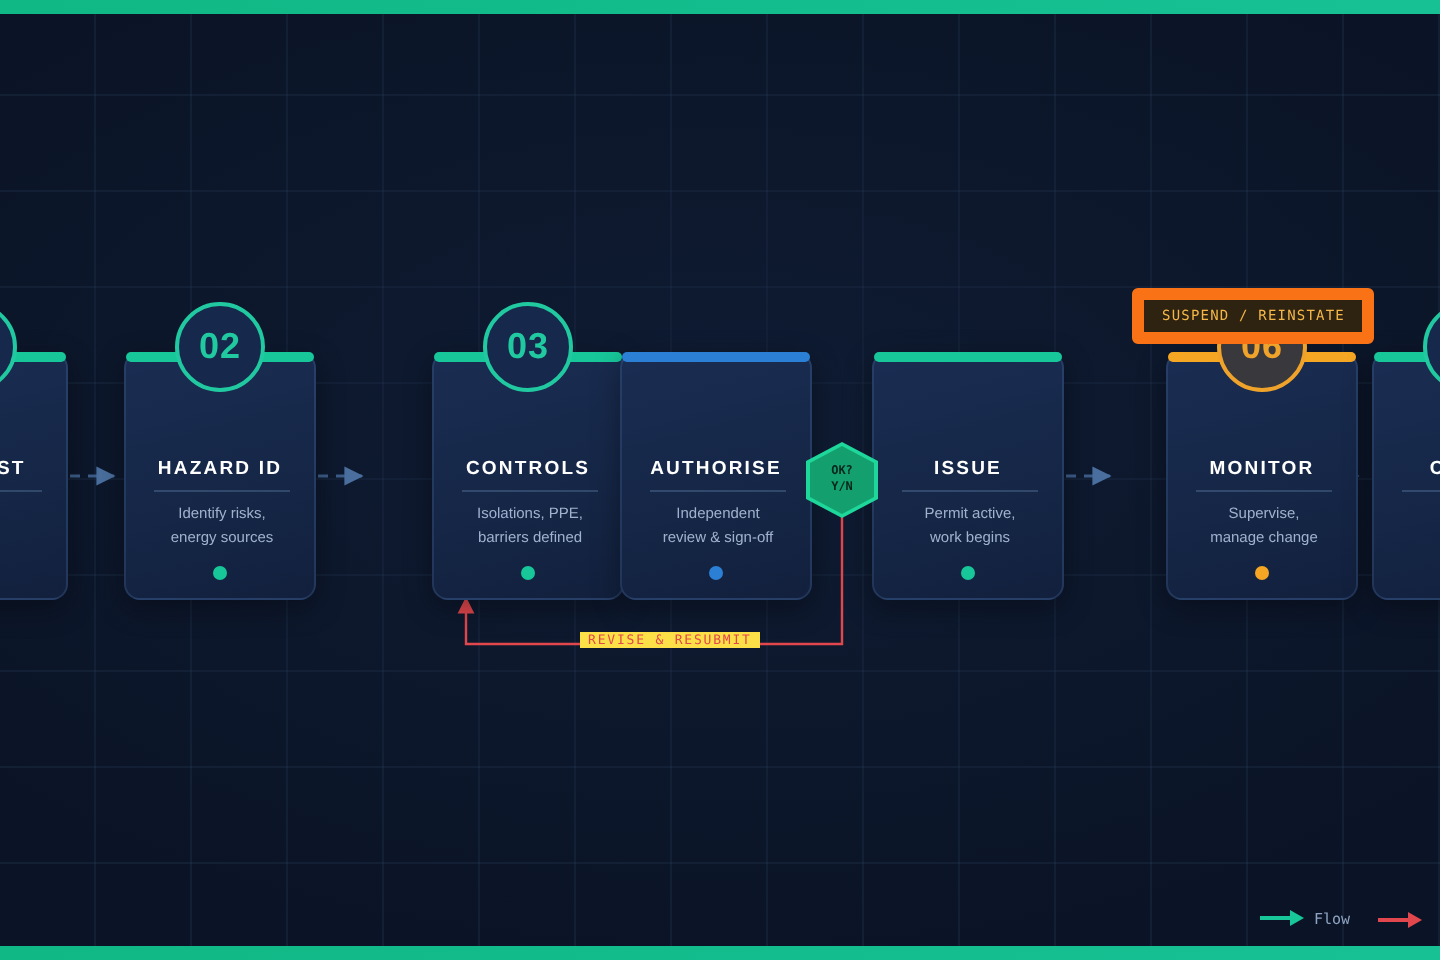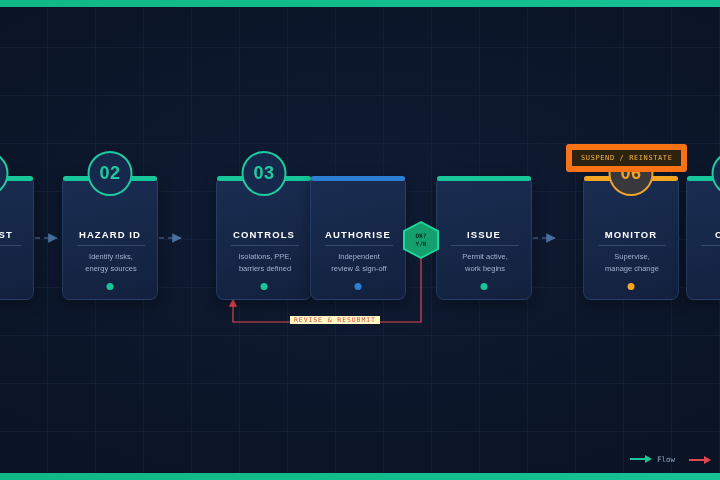--- a/index.html
+++ b/index.html
@@ -130,21 +130,21 @@
     white-space:nowrap;
     z-index:6;
   }
 
   
   #revise-label {
     position:absolute; left:290px; top:316px;
     font-family:"DejaVu Sans Mono", monospace;
     font-size:6.5px; letter-spacing:0.9px;
     color:#e1474d;
-    background:#fef9c3;
+    background:#fde047;
     padding:0 4px;
     z-index:6;
   }
 
   
   #legend {
     position:absolute; right:4px; bottom:16px;
     display:flex; align-items:center; gap:14px;
     z-index:6;
   }

